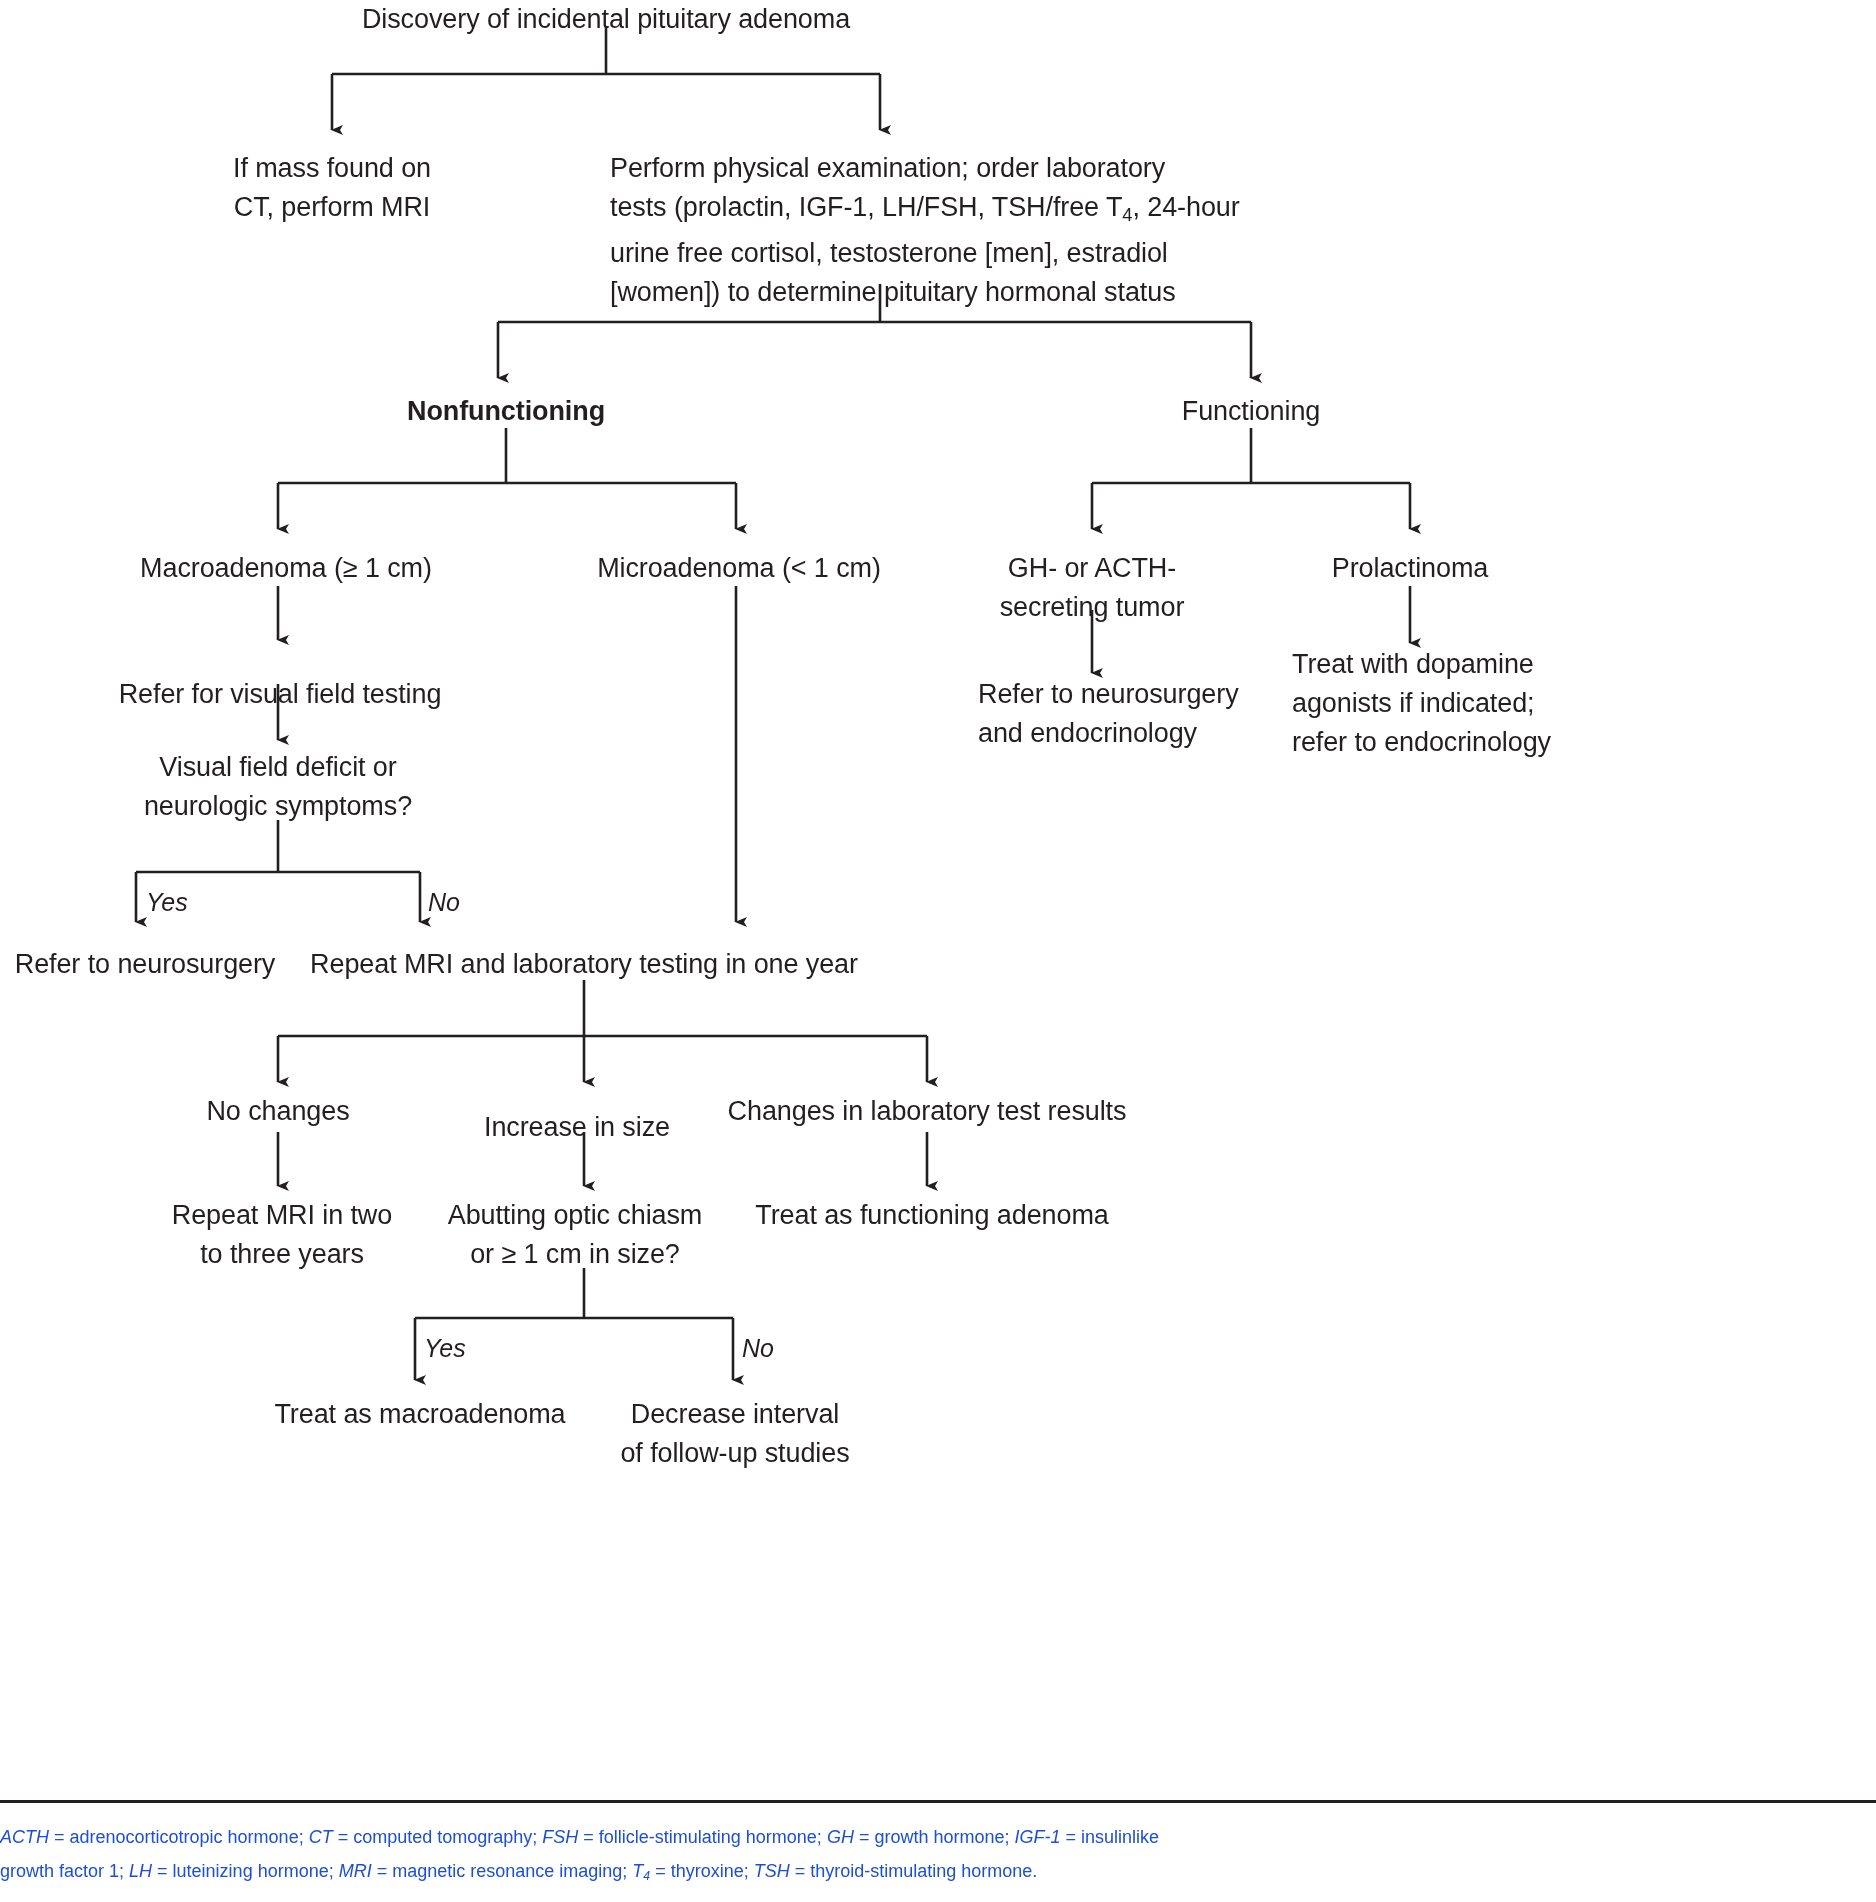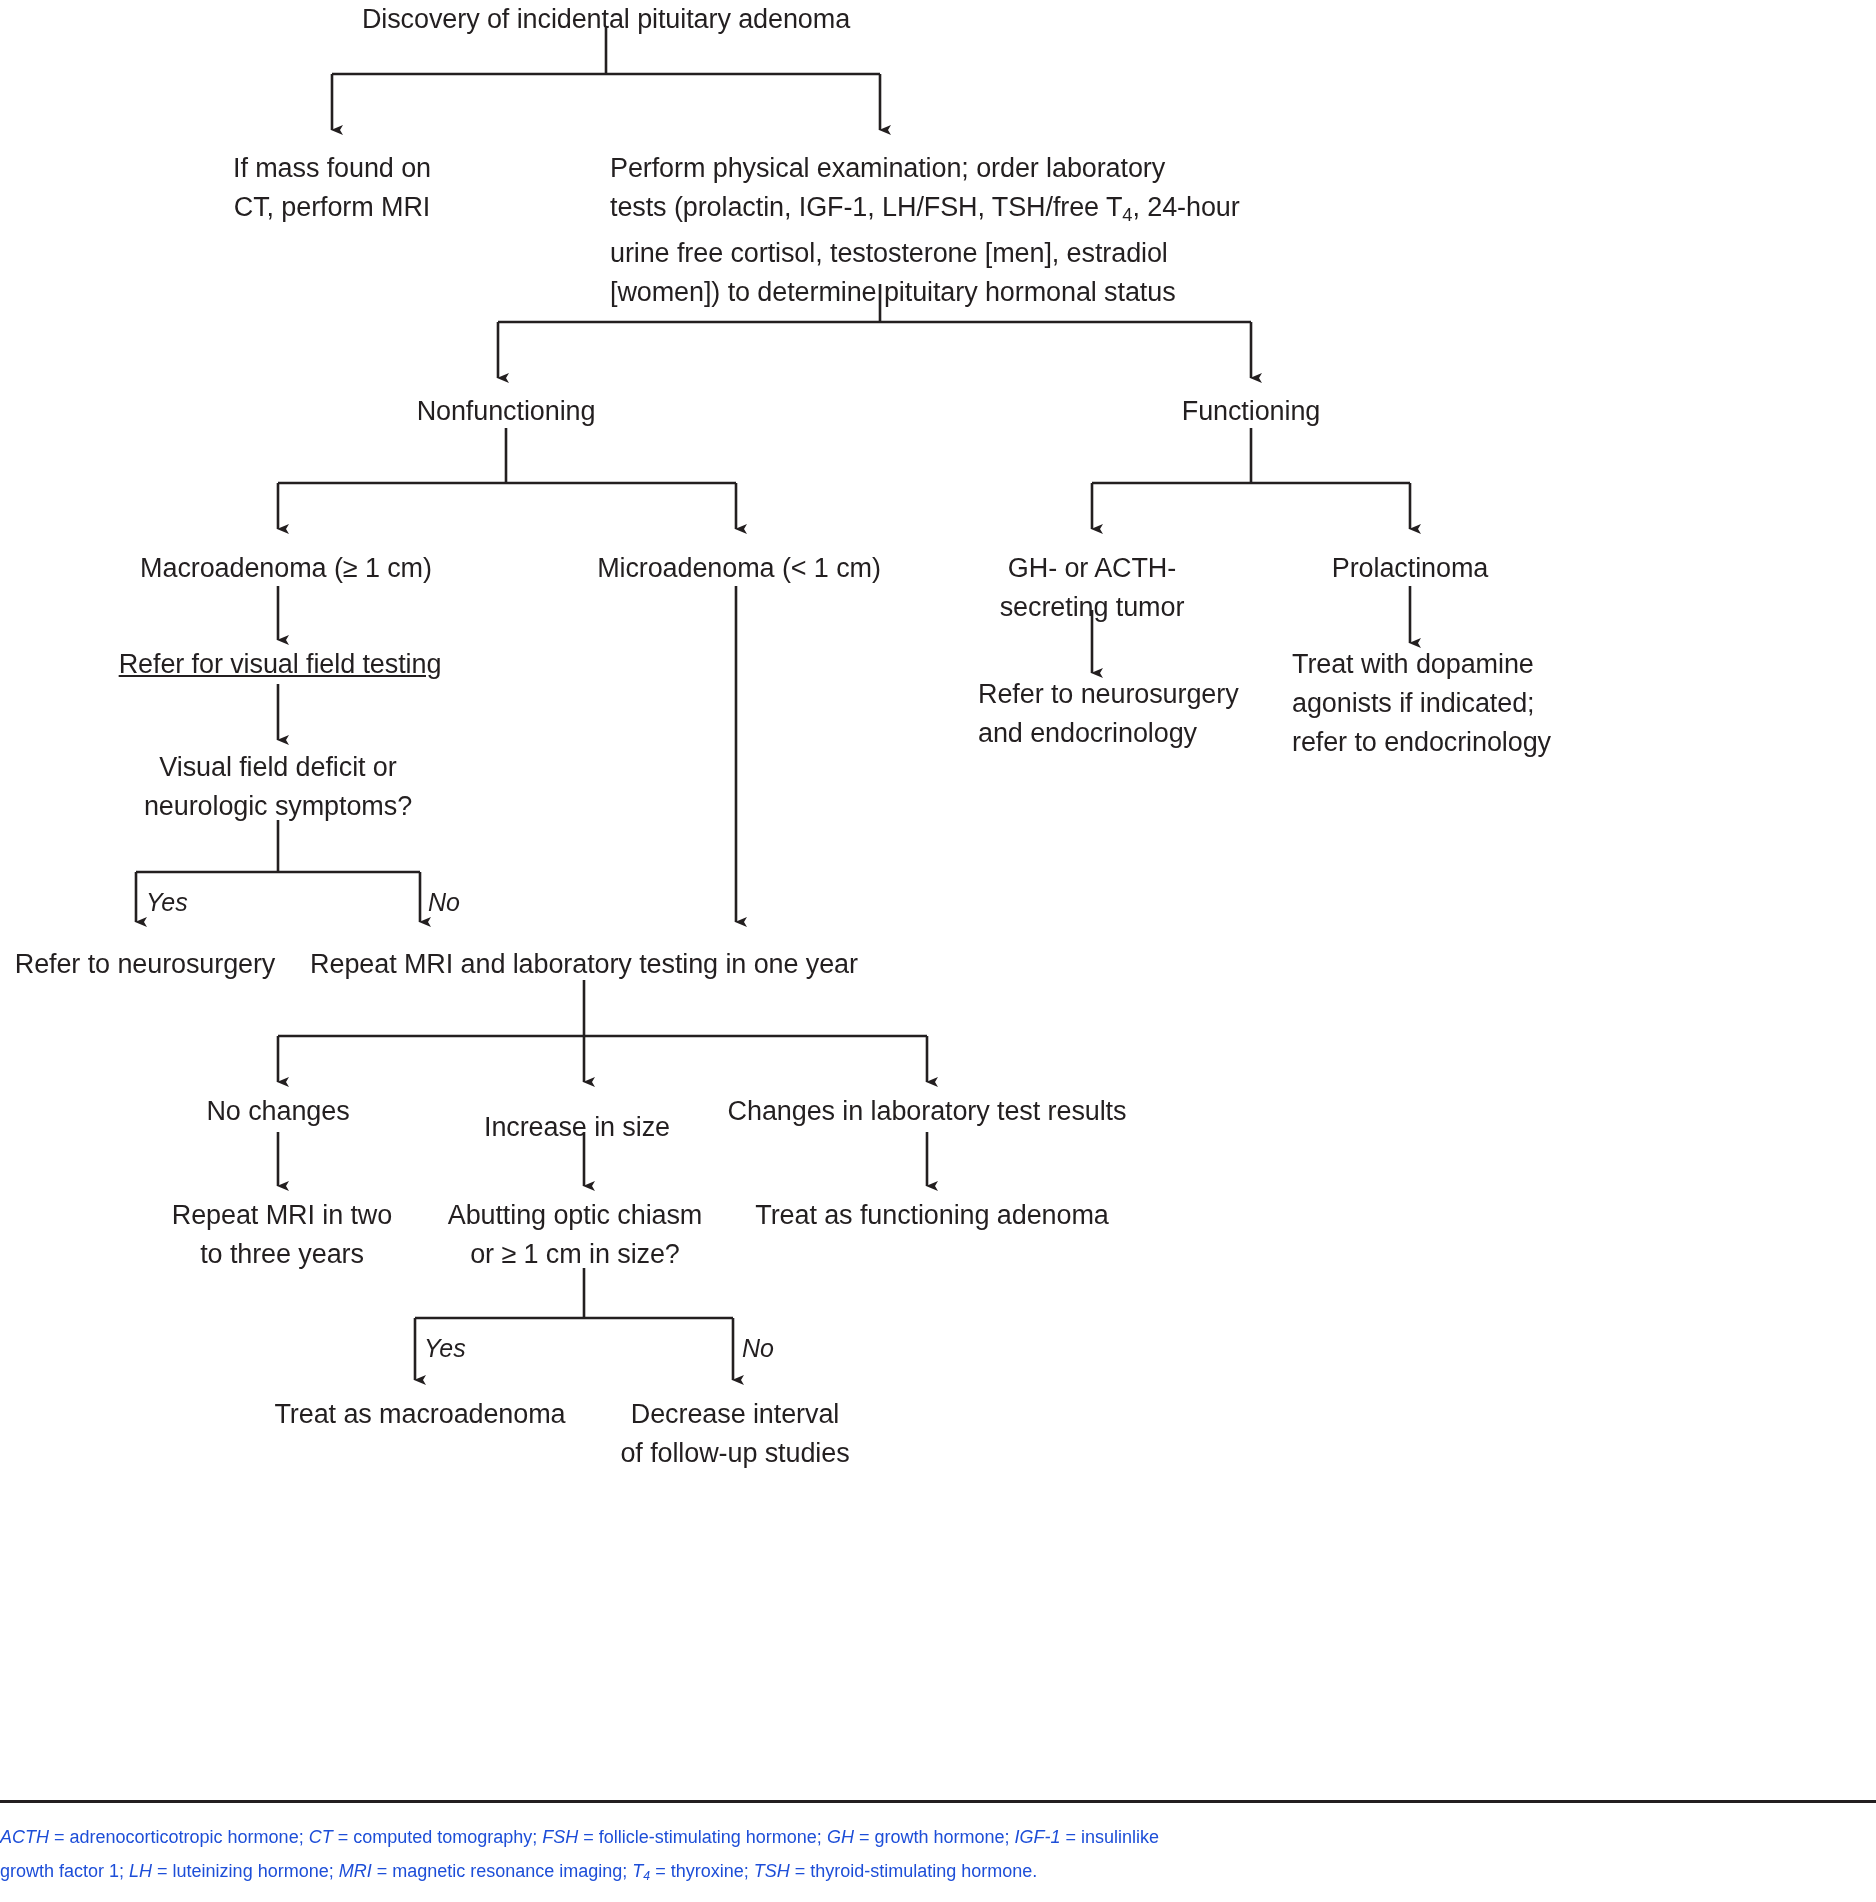--- a/index.html
+++ b/index.html
@@ -103,41 +103,41 @@
     </g>
   </svg>
 
   <div class="node c" style="left:606px;top:0px;">Discovery of incidental pituitary adenoma</div>
 
   <div class="node c" style="left:332px;top:149px;"><span>If mass found on</span>
 <span>CT, perform MRI</span></div>
 
   <div class="node l" style="left:610px;top:149px;"><div><span>Perform physical examination; order laboratory</span></div><div><span>tests (prolactin, IGF-1, LH/FSH, TSH/free T</span><sub>4</sub><span>, 24-hour</span></div><div><span>urine free cortisol, testosterone [men], estradiol</span></div><div><span>[women]) to determine pituitary hormonal status</span></div></div>
 
-  <div class="node c" style="left:506px;top:392px;">Nonfunctioning</div>
+  <div class="node c" style="left:506px;top:392px;font-weight:bold;">Nonfunctioning</div>
 
   <div class="node c" style="left:1251px;top:392px;">Functioning</div>
 
   <div class="node c" style="left:286px;top:549px;">Macroadenoma (≥ 1 cm)</div>
 
   <div class="node c" style="left:739px;top:549px;">Microadenoma (&lt; 1 cm)</div>
 
   <div class="node c" style="left:1092px;top:549px;"><span>GH- or ACTH-</span>
 <span>secreting tumor</span></div>
 
   <div class="node c" style="left:1410px;top:549px;">Prolactinoma</div>
 
   <div class="node l" style="left:978px;top:675px;"><span>Refer to neurosurgery</span>
 <span>and endocrinology</span></div>
 
   <div class="node l" style="left:1292px;top:645px;"><span>Treat with dopamine</span>
 <span>agonists if indicated;</span>
 <span>refer to endocrinology</span></div>
 
-  <div class="node c" style="left:280px;top:645px;text-decoration:underline;">Refer for visual field testing</div>
+  <div class="node c" style="left:280px;top:675px;">Refer for visual field testing</div>
 
   <div class="node c" style="left:278px;top:748px;"><span>Visual field deficit or</span>
 <span>neurologic symptoms?</span></div>
 
   <div class="node c" style="left:145px;top:945px;">Refer to neurosurgery</div>
 
   <div class="node c" style="left:584px;top:945px;">Repeat MRI and laboratory testing in one year</div>
 
   <div class="node c" style="left:278px;top:1092px;">No changes</div>
 

